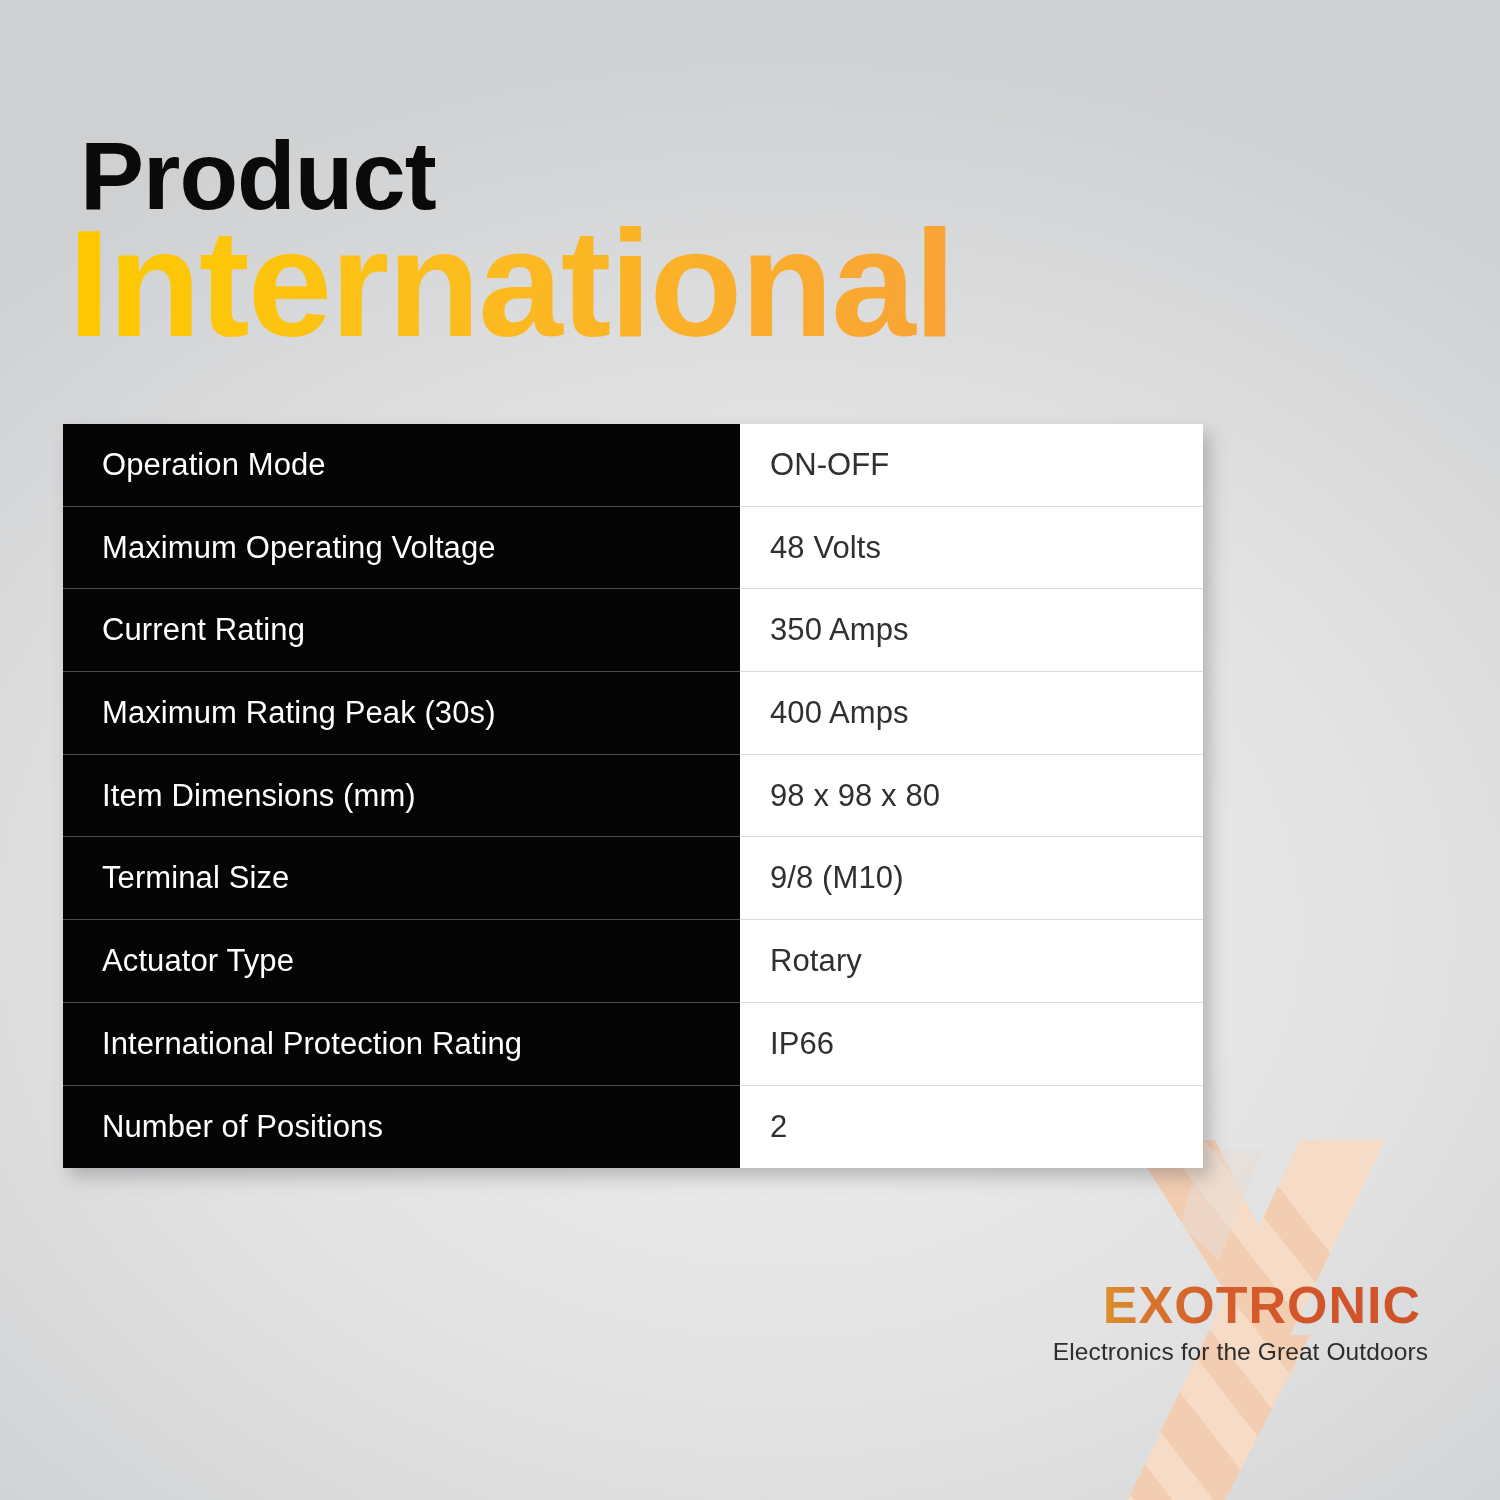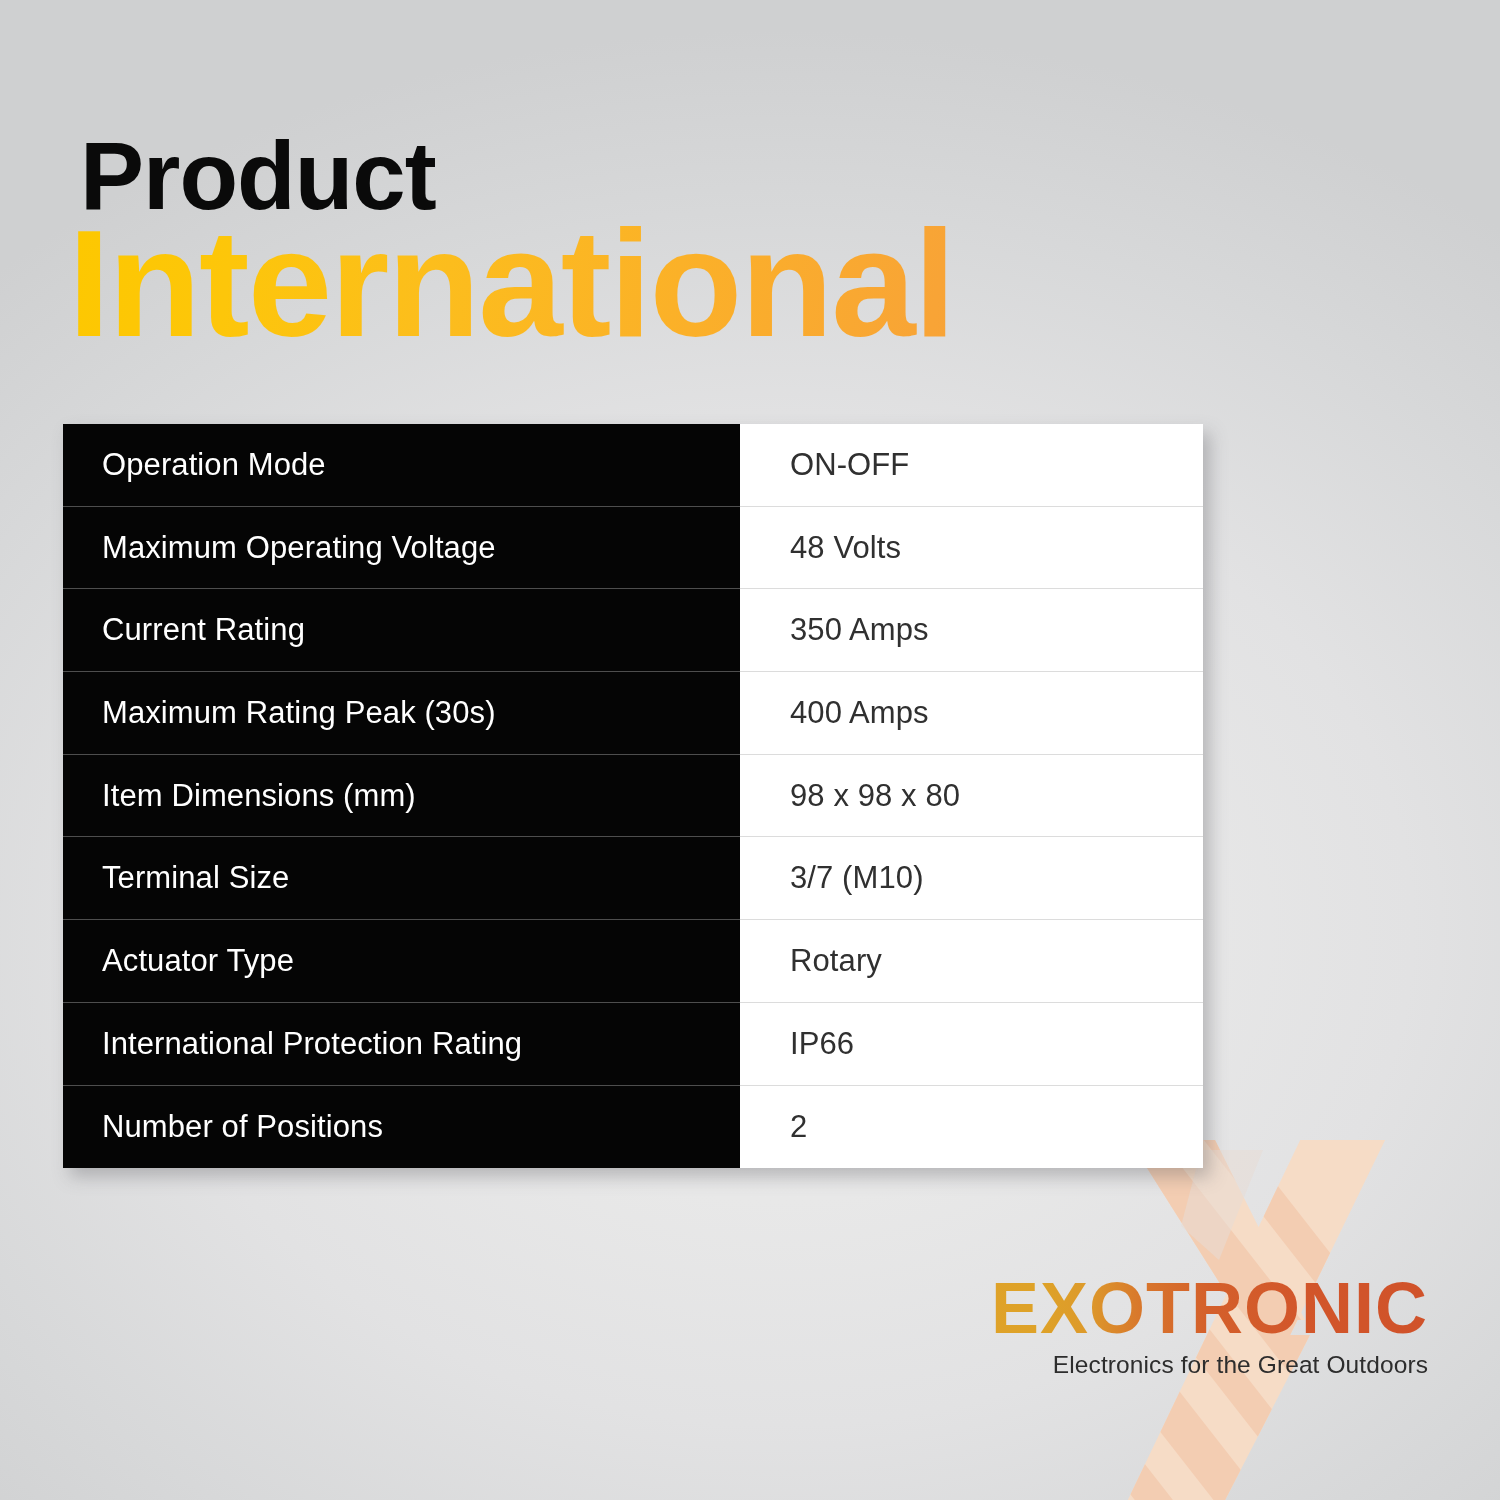--- a/index.html
+++ b/index.html
@@ -102,42 +102,42 @@
     letter-spacing: 0.1px;
   }
   .spec-value {
     flex: 1 1 auto;
     background: #ffffff;
     color: #303030;
     font-size: 31px;
     font-weight: 400;
     display: flex;
     align-items: center;
-    padding-left: 50px;
+    padding-left: 30px;
     box-sizing: border-box;
     border-bottom: 1px solid #dcdcdc;
     letter-spacing: 0.1px;
   }
   .spec-row:last-child .spec-label { border-bottom: none; }
   .spec-row:last-child .spec-value { border-bottom: none; }
 
   
   #logo-block {
     position: absolute;
     left: 968px;
     top: 1272px;
     width: 460px;
     text-align: right;
   }
   .logo-word {
-    font-size: 72px;
+    font-size: 52px;
     font-weight: bold;
     letter-spacing: 1px;
     line-height: 1;
-    margin: 0;
+    margin: 7px;
     white-space: nowrap;
     background-image: linear-gradient(92deg,
         #dfa229 0%, #dea228 16%, #dd9a2b 26%,
         #d8762c 38%, #d4602b 52%, #d2562a 72%, #d0522a 100%);
     -webkit-background-clip: text;
     background-clip: text;
     color: transparent;
     -webkit-text-fill-color: transparent;
   }
   .logo-tagline {
@@ -214,21 +214,21 @@
       <div class="spec-value">400 Amps</div>
     </div>
 
     <div class="spec-row">
       <div class="spec-label">Item Dimensions (mm)</div>
       <div class="spec-value">98 x 98 x 80</div>
     </div>
 
     <div class="spec-row">
       <div class="spec-label">Terminal Size</div>
-      <div class="spec-value">3/7 (M10)</div>
+      <div class="spec-value">9/8 (M10)</div>
     </div>
 
     <div class="spec-row">
       <div class="spec-label">Actuator Type</div>
       <div class="spec-value">Rotary</div>
     </div>
 
     <div class="spec-row">
       <div class="spec-label">International Protection Rating</div>
       <div class="spec-value">IP66</div>

